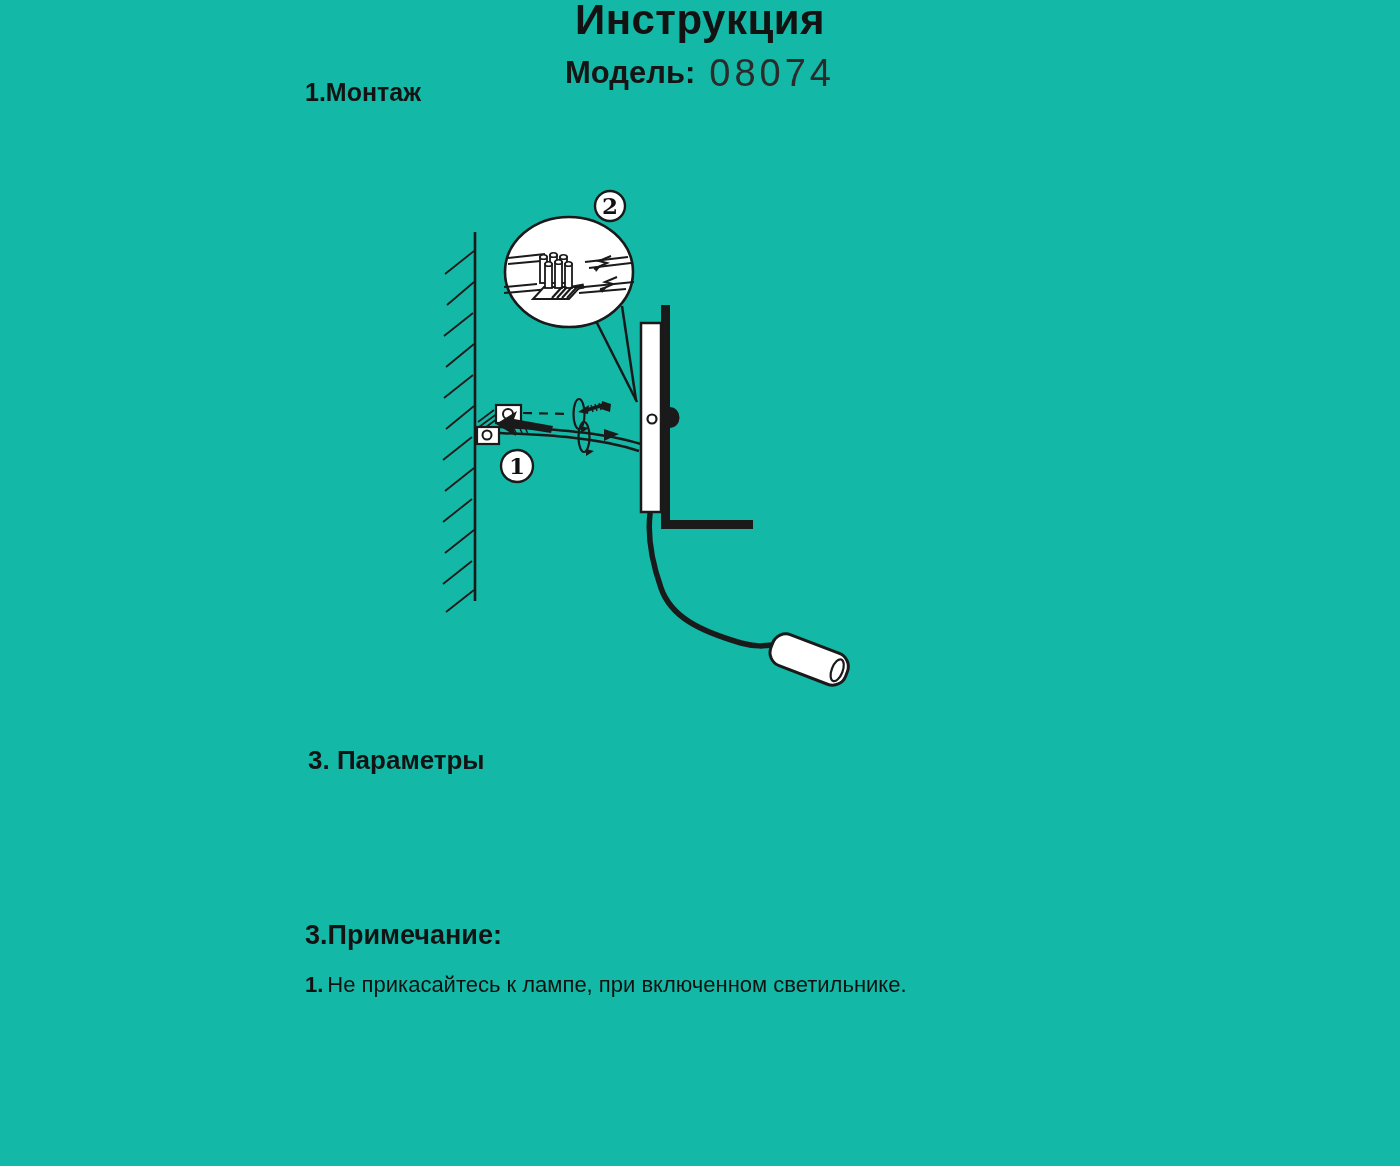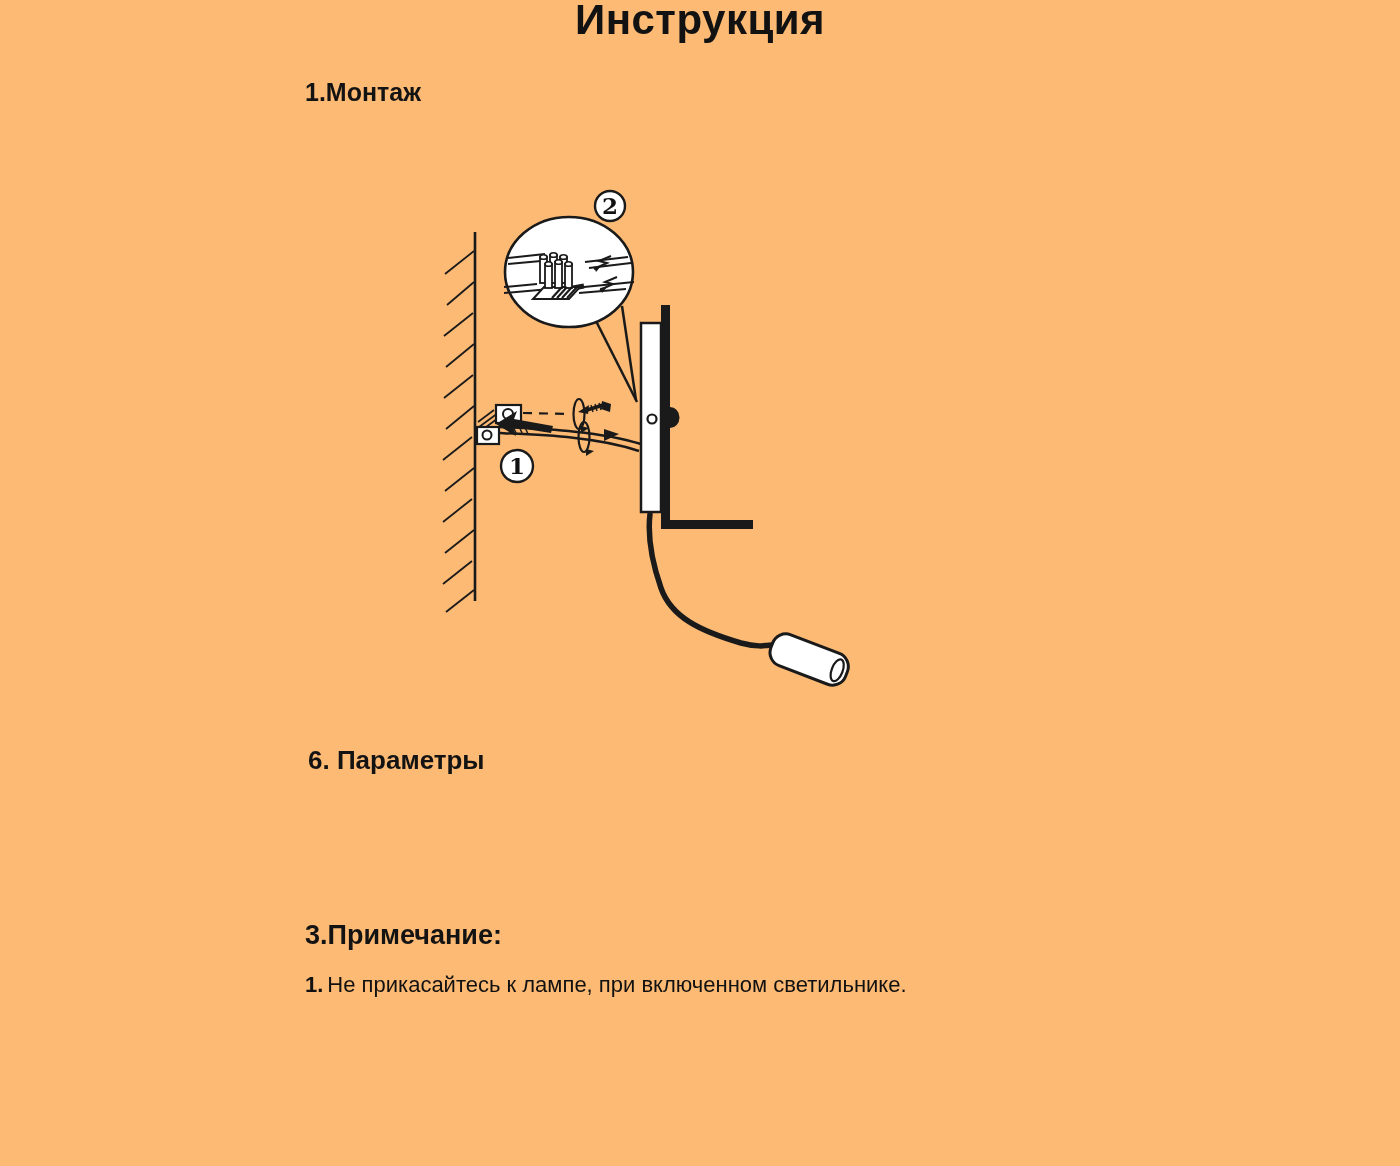--- a/index.html
+++ b/index.html
@@ -1,17 +1,17 @@
 <!DOCTYPE html>
 <html><head>
 <meta charset="utf-8">
 <style>
   html,body{margin:0;padding:0;background:#e8e8e8;}
   #page{
-    position:relative;width:1400px;height:1166px;background:#fdba74;
+    position:relative;width:1400px;height:1166px;background:#14b8a6;
     font-family:"Liberation Sans",sans-serif;color:#161616;overflow:hidden;
     margin:0 auto;
   }
   .abs{position:absolute;}
   #title{
     left:0;top:-4px;width:1400px;text-align:center;
     font-size:42px;font-weight:bold;letter-spacing:0.5px;color:#121212;
   }
   #model-line{
     left:0;top:52px;width:1400px;text-align:center;white-space:nowrap;
@@ -51,20 +51,23 @@
     font-family:"DejaVu Serif",serif;font-size:23px;font-weight:600;fill:#111;
   }
 </style>
 </head>
 <body>
 
 <div id="page">
 
   <div id="title" class="abs">Инструкция</div>
 
+  <div id="model-line" class="abs">
+    <span id="model-label">Модель:</span><span id="model-number">08074</span>
+  </div>
 
   <div id="h-montage" class="abs sec-heading">1.Монтаж</div>
 
   <svg id="diagram" class="abs" width="440" height="515" viewBox="430 185 440 515">
 
     <g>
       <line class="ln" x1="475" y1="232" x2="475" y2="601" stroke-width="2.6"></line>
       <g stroke="#1a1a1a" stroke-width="1.8">
         <line x1="445" y1="274" x2="474" y2="251"></line>
         <line x1="447" y1="305" x2="474" y2="282"></line>
@@ -203,21 +206,21 @@
     </g>
 
     <path class="ln" d="M 650,514 C 647,540 653,565 661,588 C 671,617 700,631 741,643 C 756,647 764,646 772,645" stroke-width="5.5" stroke-linecap="round"></path>
 
     <g transform="rotate(21 809 660)">
       <rect class="wfill" x="769" y="643" width="80" height="33" rx="14" stroke-width="3"></rect>
       <ellipse class="wfill" cx="839" cy="659.5" rx="5.5" ry="11.5" stroke-width="2.2"></ellipse>
     </g>
   </svg>
 
-  <div id="h-params" class="abs sec-heading">6. Параметры</div>
+  <div id="h-params" class="abs sec-heading">3. Параметры</div>
 
 
   <div id="h-notes" class="abs sec-heading">3.Примечание:</div>
 
   <div id="notes" class="abs">
     <p class="gap"><span class="num">1.</span><span class="note-text">Не прикасайтесь к лампе, при включенном светильнике.</span></p>
   </div>
 
 </div>
 

